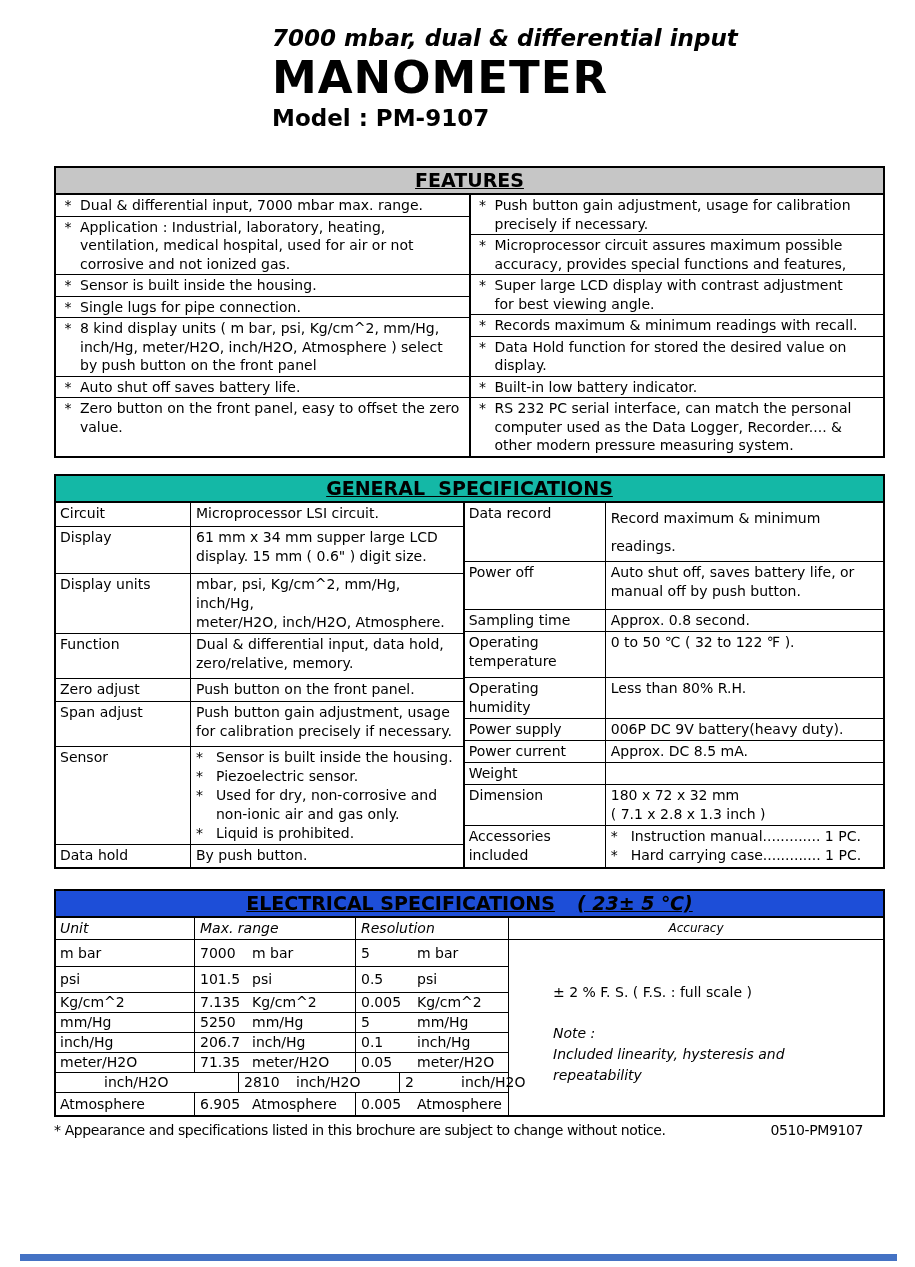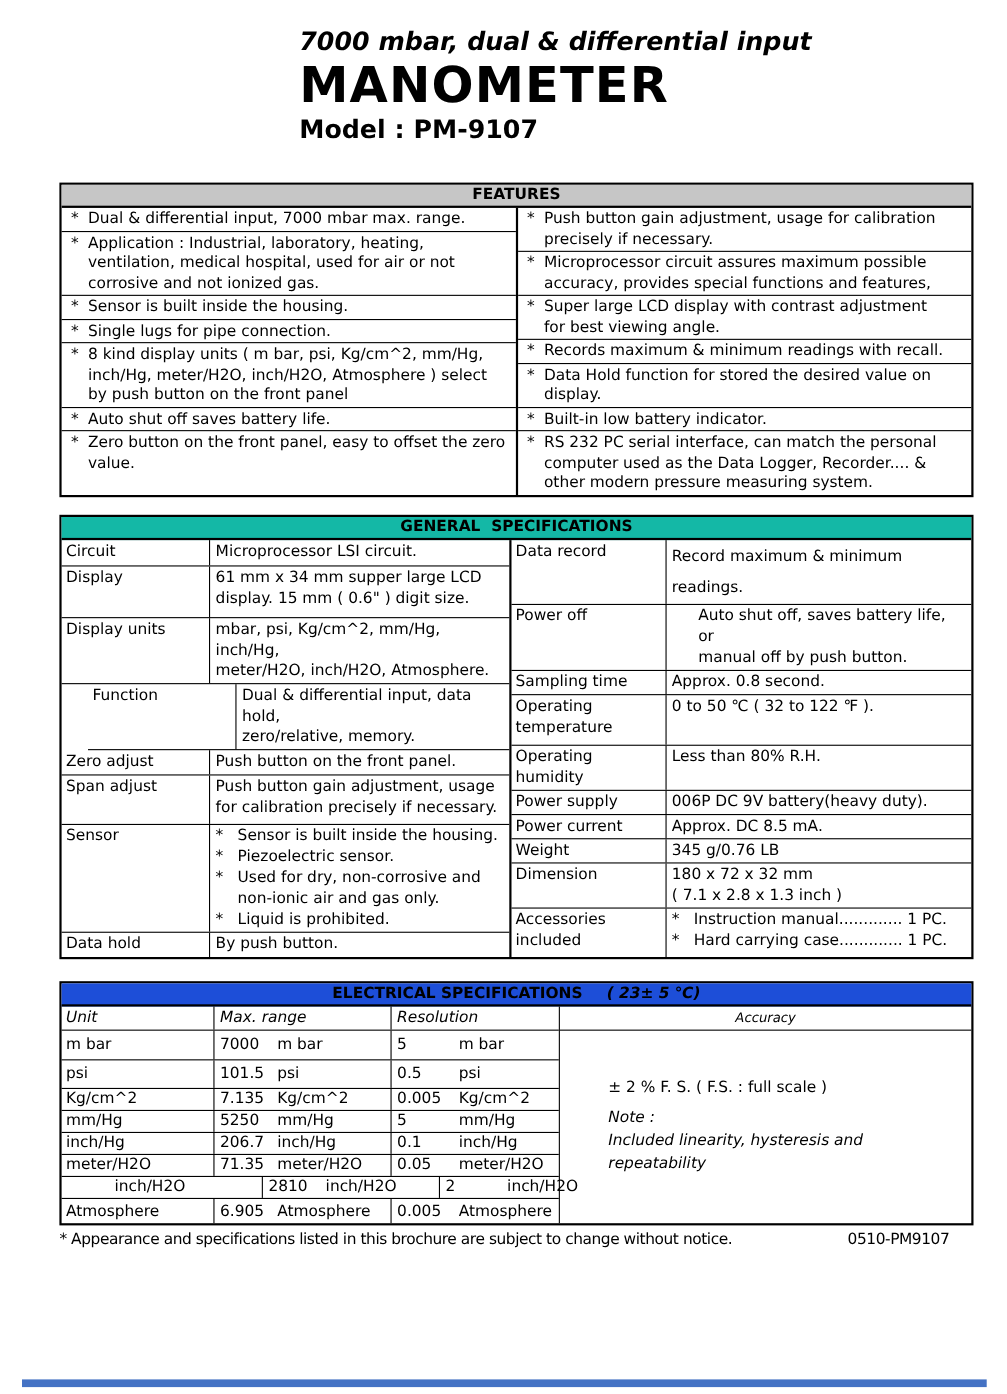--- a/index.html
+++ b/index.html
@@ -12,22 +12,22 @@
 
   
   .hdr{margin-top:24px;padding-left:218px;}
   .tagline{font-size:23px;font-weight:bold;font-style:italic;line-height:28px;}
   .brand{font-size:45px;font-weight:bold;letter-spacing:1px;line-height:52px;}
   .model{font-size:23px;font-weight:bold;line-height:28px;}
 
   
   .tbl{border:2px solid #000;}
   .bar{
-    font-size:14px;font-weight:bold;text-align:center;
-    border-bottom:2px solid #000;padding:1px 0 2px 0;background:#c6c6c6;
+    font-size:19px;font-weight:bold;text-align:center;
+    border-bottom:2px solid #000;padding:1px 0 2px 0;background:#c6c6c6;text-decoration:underline;
   }
   .pre{white-space:pre;}
   .ital{font-style:italic;}
 
   
   .features{margin-top:34px;}
   .feat-cols{display:flex;align-items:stretch;}
   .feat-col{width:50%;display:flex;flex-direction:column;}
   .feat-col.right{border-left:2px solid #000;}
   .feat-row{display:flex;border-bottom:1px solid #000;padding:1px 2px 1px 0;}
@@ -68,21 +68,21 @@
   .e-max{width:150px;flex:none;align-self:stretch;display:flex;align-items:center;
          border-right:1px solid #000;padding:0 5px;font-size:14px;}
   .e-res{flex:1;align-self:stretch;display:flex;align-items:center;padding:0 5px;font-size:14px;}
   .e-num{width:52px;flex:none;}
   .e-num.res{width:56px;}
   .e-eu{flex:1;}
   .e-acc{flex:1;border-left:1px solid #000;display:flex;flex-direction:column;}
   .e-acc-head{border-bottom:1px solid #000;text-align:center;height:21px;line-height:21px;
               font-style:italic;font-size:12px;}
   .e-acc-body{padding:42px 10px 0 44px;font-size:14px;line-height:21px;}
-  .acc-line{margin-bottom:6px;}
+  .acc-line{margin-bottom:20px;}
 
   
   .footer{display:flex;justify-content:space-between;margin-top:4px;
           font-size:14px;letter-spacing:-0.4px;padding-right:22px;line-height:18px;}
 
   .bottom-bar{position:absolute;left:20px;right:18px;bottom:6px;height:7px;}
 </style>
 </head>
 <body>
 
@@ -182,21 +182,21 @@
           <div class="spec-row" style="min-height: 46px;">
             <div class="spec-label">Display</div>
             <div class="spec-value">61 mm x 34 mm supper large LCD
 display.  15 mm ( 0.6" ) digit size.</div>
           </div>
           <div class="spec-row" style="min-height: 44px;">
             <div class="spec-label">Display units</div>
             <div class="spec-value">mbar, psi, Kg/cm^2, mm/Hg, inch/Hg,
 meter/H2O, inch/H2O, Atmosphere.</div>
           </div>
-          <div class="spec-row" style="min-height: 44px; margin-left: 24px;">
+          <div class="spec-row" style="min-height: 44px;">
             <div class="spec-label">Function</div>
             <div class="spec-value">Dual &amp; differential input, data hold,
 zero/relative, memory.</div>
           </div>
           <div class="spec-row" style="min-height: 22px;">
             <div class="spec-label">Zero adjust</div>
             <div class="spec-value">Push button on the front panel.</div>
           </div>
           <div class="spec-row" style="min-height: 44px;">
             <div class="spec-label">Span adjust</div>
@@ -212,21 +212,21 @@
             <div class="spec-label">Data hold</div>
             <div class="spec-value">By push button.</div>
           </div>
         </div>
       <div class="spec-col right">
           <div class="spec-row" style="min-height: 50px;">
             <div class="spec-label">Data record</div>
             <div class="spec-value" style="line-height: 28px;">Record maximum &amp; minimum
 readings.</div>
           </div>
-          <div class="spec-row" style="min-height: 47px; gap: 24px;">
+          <div class="spec-row" style="min-height: 47px;">
             <div class="spec-label">Power off</div>
             <div class="spec-value">Auto shut off, saves battery life, or
 manual off by push button.</div>
           </div>
           <div class="spec-row" style="min-height: 21px;">
             <div class="spec-label">Sampling time</div>
             <div class="spec-value">Approx. 0.8 second.</div>
           </div>
           <div class="spec-row" style="min-height: 45px;">
             <div class="spec-label">Operating
@@ -241,21 +241,20 @@
           <div class="spec-row" style="min-height: 19px;">
             <div class="spec-label">Power supply</div>
             <div class="spec-value">006P DC 9V battery(heavy duty).</div>
           </div>
           <div class="spec-row" style="min-height: 19px;">
             <div class="spec-label">Power current</div>
             <div class="spec-value">Approx. DC 8.5 mA.</div>
           </div>
           <div class="spec-row" style="min-height: 19px;">
             <div class="spec-label">Weight</div>
-            <div class="spec-value">345 g/0.76 LB</div>
           </div>
           <div class="spec-row" style="min-height: 39px;">
             <div class="spec-label">Dimension</div>
             <div class="spec-value">180 x 72 x 32 mm
 ( 7.1 x 2.8 x 1.3 inch )</div>
           </div>
           <div class="spec-row" style="min-height: 32px;">
             <div class="spec-label">Accessories
 included</div>
             <div class="spec-value"><div class="mini-bullet"><span class="star2">*</span><span class="bullet-text">Instruction manual............. 1 PC.</span></div><div class="mini-bullet"><span class="star2">*</span><span class="bullet-text">Hard carrying case............. 1 PC.</span></div></div>

